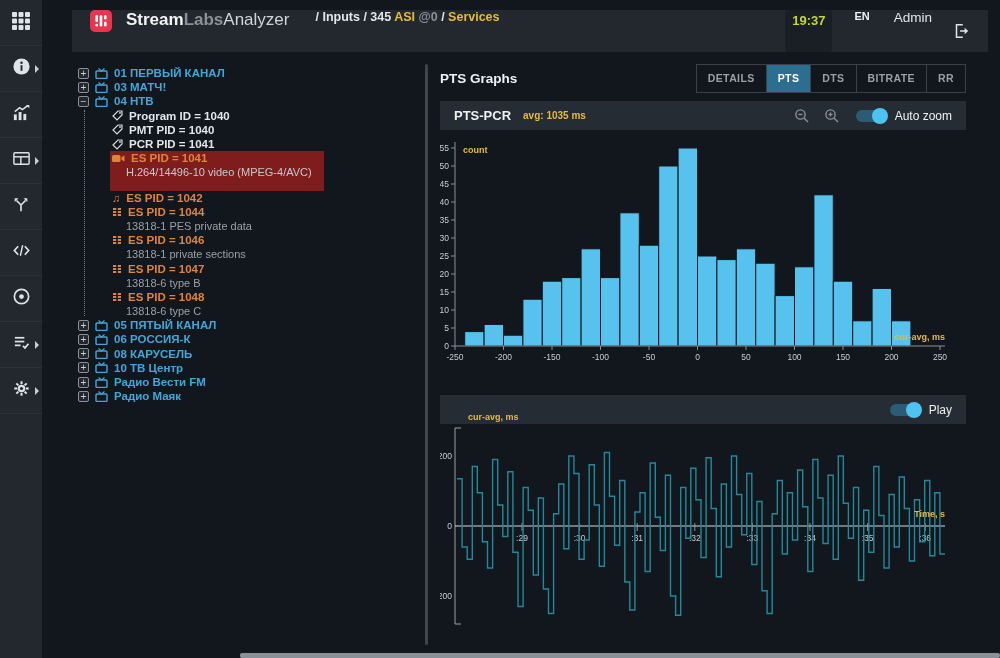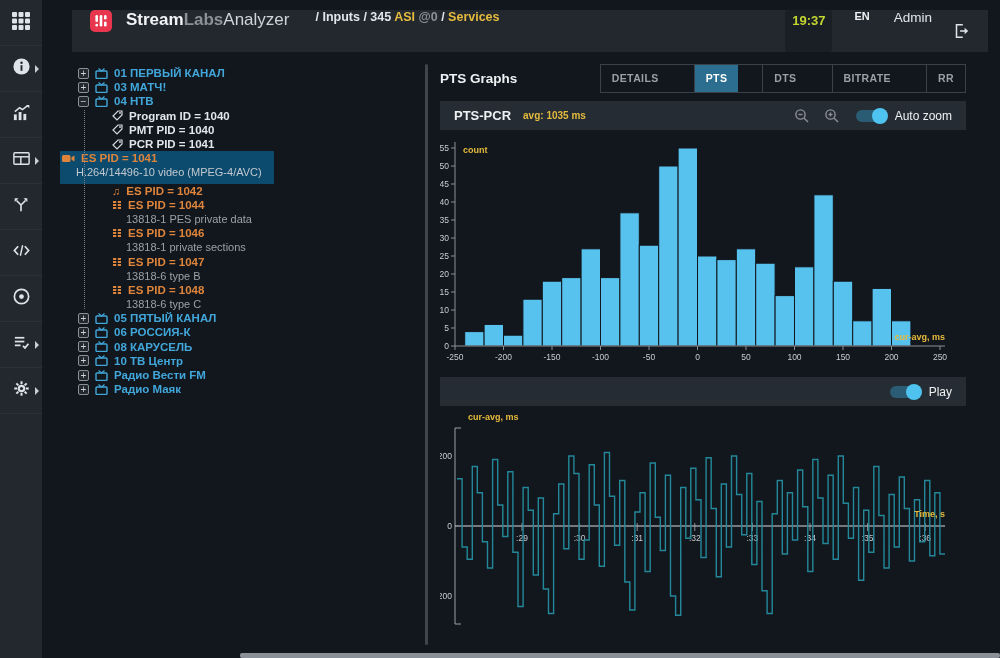--- a/index.html
+++ b/index.html
@@ -32,37 +32,37 @@
       background:#23282f;color:#cdd2d8;font-size:10px;line-height:9px;text-align:center;flex:0 0 auto;cursor:pointer;}
   .clabel{color:#41a7da;font-weight:bold;}
   .ticon{display:flex;align-items:center;flex:0 0 auto;}
   .ticon.note{color:#df853b;font-size:11px;line-height:10px;}
   .children{position:relative;}
   .children:before{content:"";position:absolute;left:24px;top:1px;bottom:2px;border-left:1px dotted #767c83;}
   .trow.child{padding-left:52px;}
   .lbl.plain{color:#e2e6ea;font-weight:bold;}
   .lbl.es{color:#df853b;font-weight:bold;}
   .trow.sub{padding-left:66px;color:#9aa1a8;font-size:11px;}
-  .selblock{background:#0c4a6e;width:max-content;padding:0 12px 4px 0;border-radius:1px;}
+  .selblock{background:#7f1d1d;width:max-content;margin-left:50px;padding:0 12px 11px 0;border-radius:1px;}
   .selblock .trow.child{padding-left:2px;}
   .selblock .trow.sub{padding-left:16px;color:#c3c9cf;}
   
   .divider{position:absolute;left:425px;top:64px;bottom:13px;width:3px;background:#3e454d;border-radius:2px;cursor:pointer;}
   .hscroll{position:absolute;left:240px;right:0;bottom:0;height:5px;background:#8a9097;border-radius:2px;cursor:pointer;}
   
   .panel-head{position:absolute;left:440px;top:63px;width:526px;height:30px;display:flex;align-items:center;justify-content:space-between;}
   .panel-title{font-size:13.5px;font-weight:bold;color:#eef1f3;margin:0;}
-  .tabs{display:flex;border:1px solid #3a4149;height:29px;box-sizing:border-box;gap:24px;}
+  .tabs{display:flex;border:1px solid #3a4149;height:29px;box-sizing:border-box;}
   .tab{background:transparent;border:none;border-left:1px solid #3a4149;color:#99a0a8;
       font-family:"Liberation Sans",sans-serif;font-size:10.5px;font-weight:bold;letter-spacing:.4px;padding:0 11px;cursor:pointer;}
   .tab:first-child{border-left:none;}
   .tab.active{background:#2b6e90;color:#ffffff;}
   .strip{position:absolute;left:440px;width:526px;height:29px;background:#262c33;display:flex;align-items:center;
       padding:0 14px;box-sizing:border-box;}
-  .strip.toolbar{top:101px;} .strip.playbar{top:377px;}
+  .strip.toolbar{top:101px;} .strip.playbar{top:395px;}
   .t-title{font-size:13px;font-weight:bold;color:#eef1f3;}
   .t-avg{font-size:10px;font-weight:bold;color:#e5bb3d;margin-left:12px;}
   .mag{margin-left:14px;display:flex;align-items:center;cursor:pointer;}
   .toggle{width:30px;height:12px;border-radius:6px;background:#2a5d74;position:relative;margin-left:16px;flex:0 0 auto;cursor:pointer;}
   .toggle:after{content:"";position:absolute;right:-2px;top:-2px;width:16px;height:16px;border-radius:50%;background:#4ec3f0;}
   .t-label{font-size:12px;color:#eef1f3;margin-left:9px;}
   #hist{position:absolute;left:440px;top:134px;width:526px;height:238px;}
   #stepchart{position:absolute;left:440px;top:408px;width:526px;height:240px;}
 </style>
 </head>

